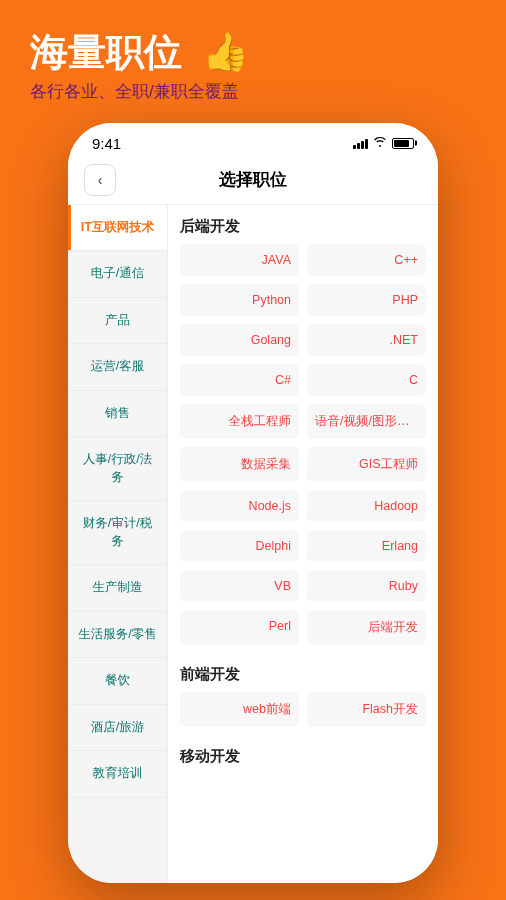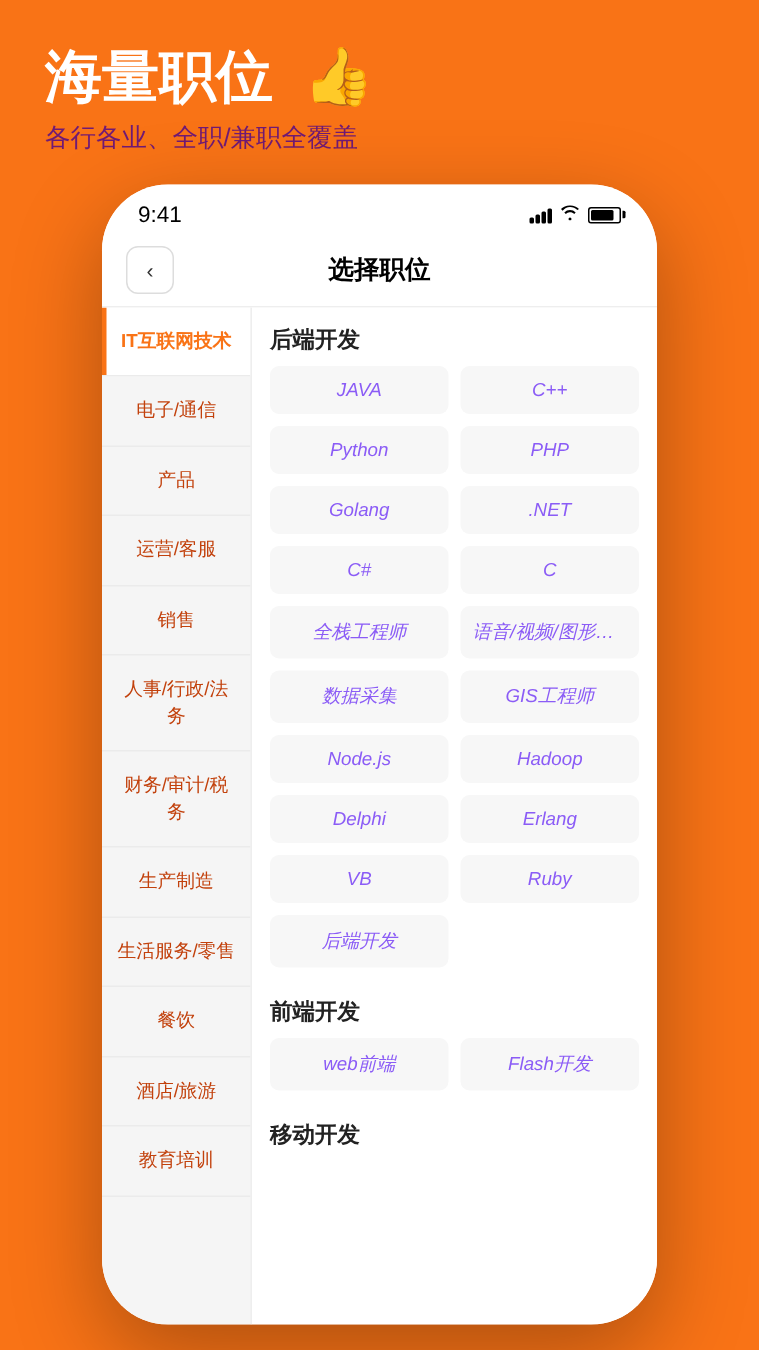--- a/index.html
+++ b/index.html
@@ -166,21 +166,21 @@
       overflow-y: auto;
       flex-shrink: 0;
       border-right: 1px solid #eee;
     }
 
     .sidebar::-webkit-scrollbar { display: none; }
 
     .sidebar-item {
       padding: 14px 10px;
       font-size: 12.5px;
-      color: #c2410c;
+      color: #0f766e;
       cursor: pointer;
       text-align: center;
       border-bottom: 1px solid #ebebeb;
       line-height: 1.4;
     }
 
     .sidebar-item.active {
       color: #F97316;
       background: #fff;
       font-weight: 600;
@@ -220,27 +220,26 @@
       grid-template-columns: 1fr 1fr;
       gap: 8px;
       padding: 0 12px 8px 12px;
     }
 
     .tag {
       background: #f7f7f7;
       border-radius: 6px;
       padding: 9px 8px;
       font-size: 12.5px;
-      color: #8b5cf6;
-      text-align: center;
+      color: #ef4444;
+      text-align: right;
       cursor: pointer;
       white-space: nowrap;
       overflow: hidden;
       text-overflow: ellipsis;
-      font-style: italic;
     }
   </style>
 </head>
 <body>
 
 <div class="app-header">
   <div class="header-title">
     <span>海量职位</span>
     <span>👍</span>
   </div>
@@ -308,20 +307,21 @@
           <div class="tag">全栈工程师</div>
           <div class="tag">语音/视频/图形开发</div>
           <div class="tag">数据采集</div>
           <div class="tag">GIS工程师</div>
           <div class="tag">Node.js</div>
           <div class="tag">Hadoop</div>
           <div class="tag">Delphi</div>
           <div class="tag">Erlang</div>
           <div class="tag">VB</div>
           <div class="tag">Ruby</div>
+          <div class="tag">Perl</div>
           <div class="tag">后端开发</div>
         </div>
         <div class="section-title">前端开发</div>
         <div class="tags-grid">
           <div class="tag">web前端</div>
           <div class="tag">Flash开发</div>
         </div>
         <div class="section-title">移动开发</div>
       </div>
 

